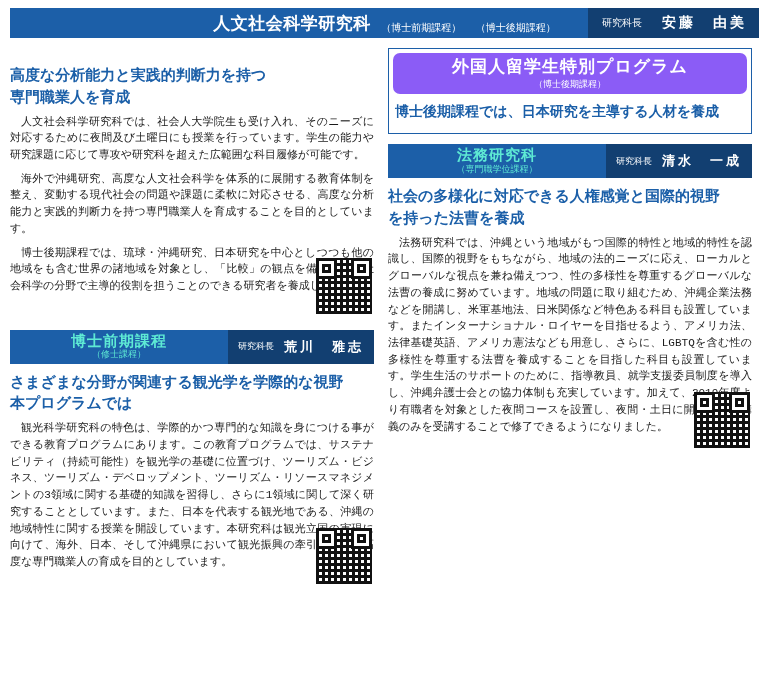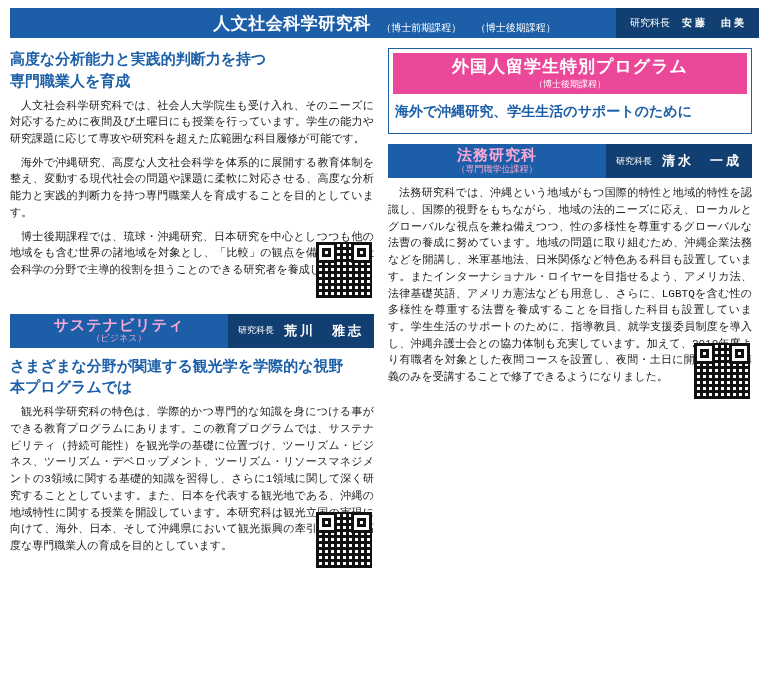--- a/index.html
+++ b/index.html
@@ -59,24 +59,25 @@
     align-items: center;
     padding: 0 12px 0 14px;
     box-sizing: border-box;
   }
   .dean-label {
     font-size: 10px;
     color: #ffffff;
     margin-right: 12px;
   }
   .dean-name {
-    font-size: 10px;
+    font-size: 14px;
     color: #ffffff;
     font-weight: bold;
     letter-spacing: 3px;
+    margin-left: 8px;
   }
 
   
   .cols {
     display: flex;
     gap: 14px;
     margin-top: 10px;
   }
   .col {
     width: 364px;
@@ -103,21 +104,21 @@
 
   
   .sec-head {
     display: flex;
     align-items: stretch;
     height: 34px;
     margin-bottom: 7px;
   }
   .sec-head .name-block {
     background: #1c5fa8;
-    color: #f9a8d4;
+    color: #5eead4;
     flex: 1;
     display: flex;
     flex-direction: column;
     align-items: center;
     justify-content: center;
     line-height: 1.1;
   }
   .sec-head .name-block .n1 {
     font-size: 15px;
     font-weight: bold;
@@ -146,25 +147,26 @@
     letter-spacing: 3px;
   }
 
   
   .panel {
     border: 1px solid #1c5fa8;
     padding: 4px;
     box-sizing: border-box;
   }
   .panel-head {
-    background: #ec4899;
+    background: #8b5cf6;
     color: #fff;
     text-align: center;
     padding: 4px 0 5px 0;
     line-height: 1.15;
+    border-radius: 7px;
   }
   .panel-head .p1 {
     font-size: 17px;
     font-weight: bold;
     letter-spacing: 1px;
   }
   .panel-head .p2 {
     font-size: 9px;
     margin-top: 2px;
   }
@@ -223,39 +225,39 @@
       <span class="dean-label">研究科長</span>
       <span class="dean-name">安藤　由美</span>
     </div>
   </div>
 
   <div class="cols">
 
     <div class="col">
 
       <div>
-        <div class="lede" style="white-space: pre-line; margin-top:0;">高度な分析能力と実践的判断力を持つ
+        <div class="lede" style="white-space: pre-line; margin-top:16px;">高度な分析能力と実践的判断力を持つ
 専門職業人を育成</div>
         <div class="body-text">
           <p>人文社会科学研究科では、社会人大学院生も受け入れ、そのニーズに対応するために夜間及び土曜日にも授業を行っています。学生の能力や研究課題に応じて専攻や研究科を超えた広範囲な科目履修が可能です。</p>
           <p>海外で沖縄研究、高度な人文社会科学を体系的に展開する教育体制を整え、変動する現代社会の問題や課題に柔軟に対応させる、高度な分析能力と実践的判断力を持つ専門職業人を育成することを目的としています。</p>
           <p>博士後期課程では、琉球・沖縄研究、日本研究を中心としつつも他の地域をも含む世界の諸地域を対象とし、「比較」の観点を備えた人文社会科学の分野で主導的役割を担うことのできる研究者を養成します。</p>
         </div>
         <div class="qr-wrap">
           <div class="qr"></div>
         </div>
       </div>
 
       <div class="spacer-16"></div>
 
       <div>
         <div class="sec-head">
           <div class="name-block">
-            <div class="n1">サステナビリティ</div>
-            <div class="n2">（ビジネス）</div>
+            <div class="n1">博士前期課程</div>
+            <div class="n2">（修士課程）</div>
           </div>
           <div class="dean-block">
             <span class="dl">研究科長</span>
             <span class="dn">荒川　雅志</span>
           </div>
         </div>
         <div class="lede" style="white-space: pre-line;">さまざまな分野が関連する観光学を学際的な視野
 本プログラムでは</div>
         <div class="body-text clearfix">
           <p>観光科学研究科の特色は、学際的かつ専門的な知識を身につける事ができる教育プログラムにあります。この教育プログラムでは、サステナビリティ（持続可能性）を観光学の基礎に位置づけ、ツーリズム・ビジネス、ツーリズム・デベロップメント、ツーリズム・リソースマネジメントの3領域に関する基礎的知識を習得し、さらに1領域に関して深く研究することとしています。また、日本を代表する観光地である、沖縄の地域特性に関する授業を開設しています。本研究科は観光立国の実現に向けて、海外、日本、そして沖縄県において観光振興の牽引役と成る高度な専門職業人の育成を目的としています。</p>
@@ -268,37 +270,39 @@
     </div>
 
     <div class="col">
 
       <div class="panel">
         <div class="panel-head">
           <div class="p1">外国人留学生特別プログラム</div>
           <div class="p2">（博士後期課程）</div>
         </div>
         <div class="panel-body">
-          <div class="lede" style="font-size:14px;">海外で沖縄研究、学生生活のサポートのために</div>
+          <div class="lede" style="font-size:14px;">博士後期課程では、日本研究を主導する人材を養成</div>
         </div>
       </div>
 
       <div class="spacer-10"></div>
 
       <div>
         <div class="sec-head">
           <div class="name-block">
             <div class="n1">法務研究科</div>
             <div class="n2">（専門職学位課程）</div>
           </div>
           <div class="dean-block">
             <span class="dl">研究科長</span>
             <span class="dn">清水　一成</span>
           </div>
         </div>
+        <div class="lede" style="white-space: pre-line;">社会の多様化に対応できる人権感覚と国際的視野
+を持った法曹を養成</div>
         <div class="body-text">
           <p>法務研究科では、沖縄という地域がもつ国際的特性と地域的特性を認識し、国際的視野をもちながら、地域の法的ニーズに応え、ローカルとグローバルな視点を兼ね備えつつ、性の多様性を尊重するグローバルな法曹の養成に努めています。地域の問題に取り組むため、沖縄企業法務などを開講し、米軍基地法、日米関係など特色ある科目も設置しています。またインターナショナル・ロイヤーを目指せるよう、アメリカ法、法律基礎英語、アメリカ憲法なども用意し、さらに、LGBTQを含む性の多様性を尊重する法曹を養成することを目指した科目も設置しています。学生生活のサポートのために、指導教員、就学支援委員制度を導入し、沖縄弁護士会との協力体制も充実しています。加えて、2019年度より有職者を対象とした夜間コースを設置し、夜間・土日に開講される講義のみを受講することで修了できるようになりました。</p>
         </div>
         <div class="qr-wrap inline">
           <div class="qr"></div>
         </div>
       </div>
 
     </div>
   </div>

